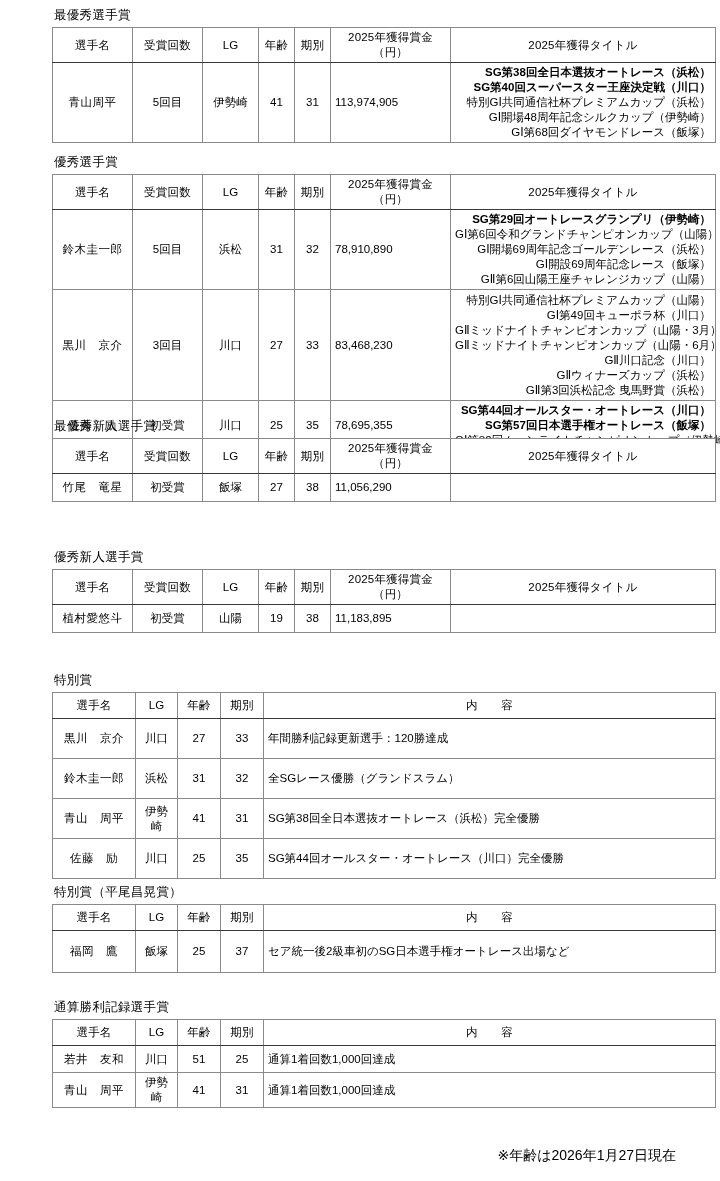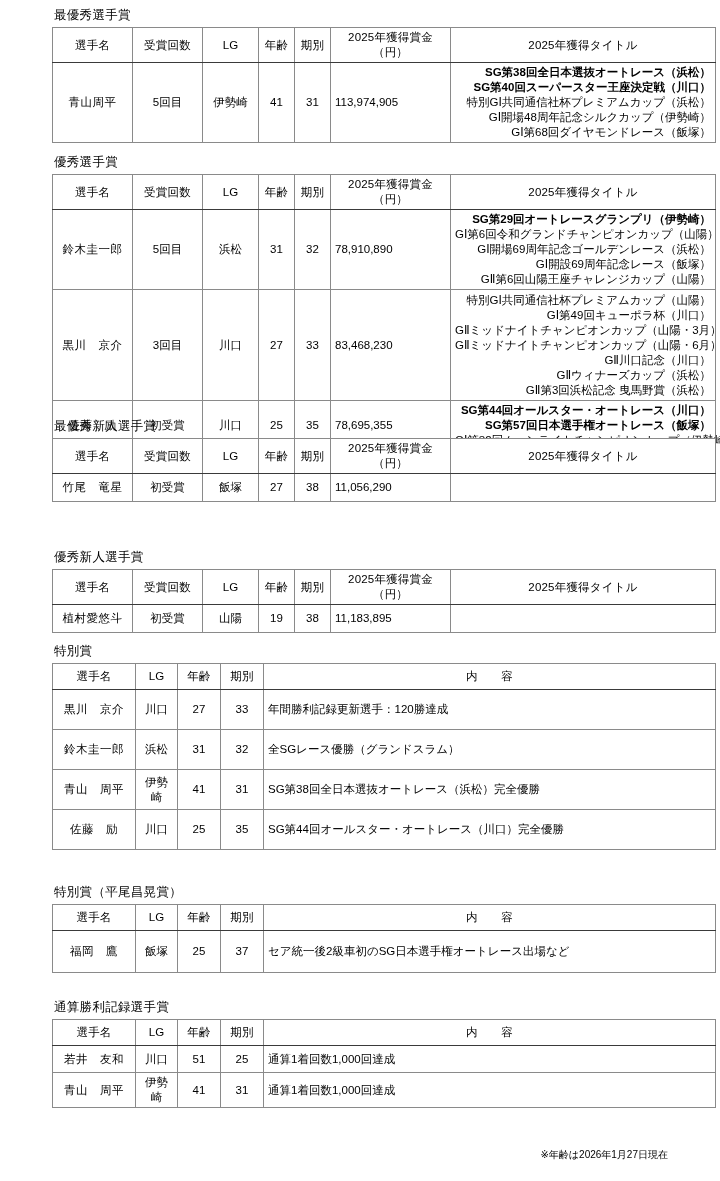--- a/index.html
+++ b/index.html
@@ -84,22 +84,22 @@
 
   
   .s-name   { width: 83px; }
   .s-lg     { width: 42px; }
   .s-age    { width: 43px; }
   .s-term   { width: 43px; }
   .s-body   { width: auto; }
 
   .footnote {
     position: absolute;
-    right: 52px;
-    font-size: 10px;
+    right: 44px;
+    font-size: 14px;
     line-height: 14px;
     white-space: nowrap;
   }
 </style>
 </head>
 <body>
 
 <div class="page">
 
   <div class="section" style="top:8px;">
@@ -249,21 +249,21 @@
           <td class="c">山陽</td>
           <td class="c">19</td>
           <td class="c">38</td>
           <td class="r">11,183,895</td>
           <td class="titles"></td>
         </tr>
       </tbody>
     </table>
   </div>
 
-  <div class="section" style="top:644px;">
+  <div class="section" style="top:673px;">
     <div class="section-title">特別賞</div>
     <table class="awards">
       <thead>
         <tr>
           <th class="s-name">選手名</th>
           <th class="s-lg">LG</th>
           <th class="s-age">年齢</th>
           <th class="s-term">期別</th>
           <th class="s-body">内　　容</th>
         </tr>

